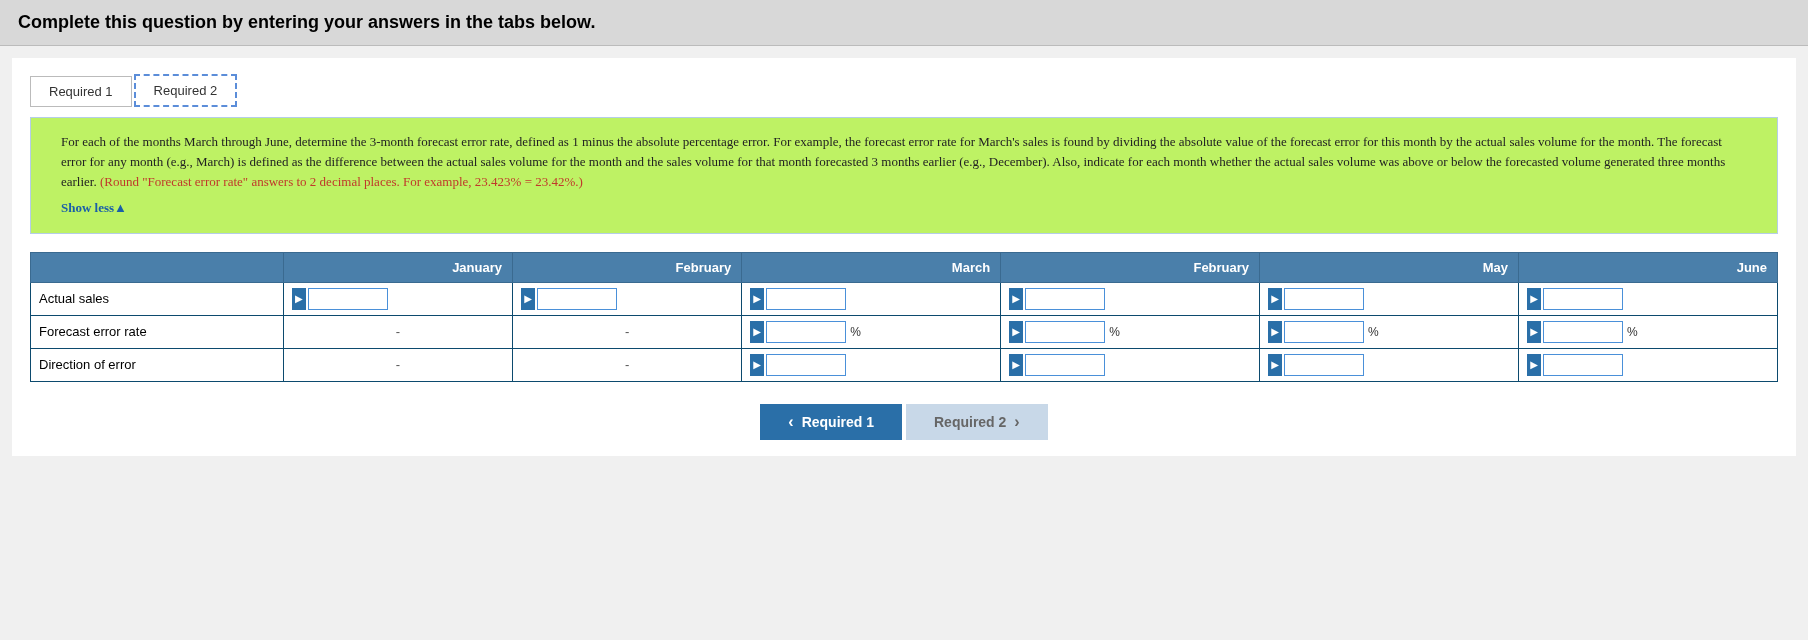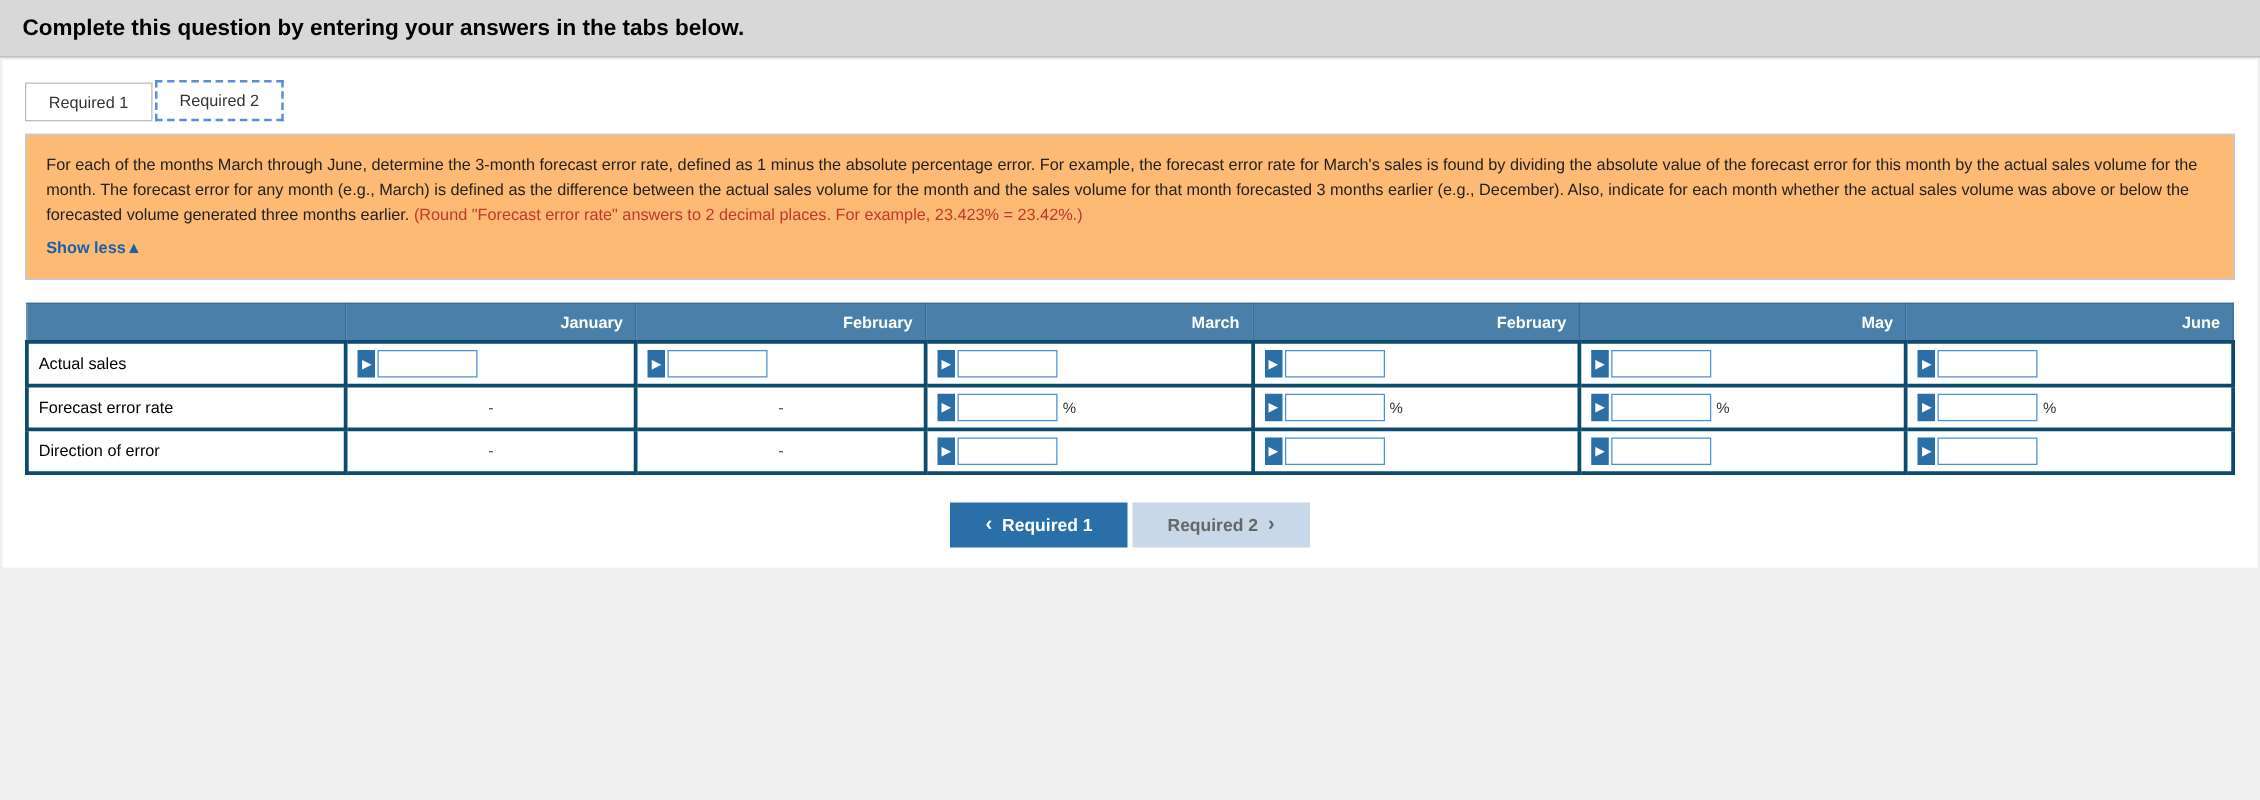--- a/index.html
+++ b/index.html
@@ -18,21 +18,21 @@
     .instruction-banner {
       background: #d8d8d8;
       padding: 12px 18px;
       font-weight: bold;
       font-size: 18px;
       border-bottom: 1px solid #bbb;
     }
 
     .main-content {
       background: #fff;
-      margin: 2px;
+      margin: 12px;
       padding: 16px 18px;
     }
 
     .tabs-row {
       display: flex;
       align-items: flex-end;
       border-bottom: none;
       margin-bottom: 0;
       gap: 0;
     }
@@ -51,27 +51,28 @@
       color: #333;
     }
 
     .tab-required2 {
       border: 2px dashed #5b8dd9;
       color: #333;
       margin-left: 2px;
     }
 
     .description-box {
-      background: #fdba74;
+      background: #bef264;
       border: 1px solid #b5cde8;
-      padding: 14px 16px;
+      padding: 14px 30px;
       margin-top: 10px;
       font-size: 13px;
       line-height: 1.55;
       color: #222;
+      font-family: Liberation Serif, serif;
     }
 
     .description-box .red-text {
       color: #c0392b;
     }
 
     .show-less {
       text-align: left;
       color: #1a5fa8;
       font-size: 13px;
@@ -104,21 +105,21 @@
       font-weight: bold;
     }
 
     table th:first-child {
       background: #4a7faa;
       min-width: 120px;
       text-align: left;
     }
 
     table td {
-      border: 3px solid #0c4a6e;
+      border: 1px solid #0c4a6e;
       padding: 5px 8px;
       vertical-align: middle;
     }
 
     table td:first-child {
       background: #fff;
       white-space: nowrap;
       font-size: 13px;
     }
 

